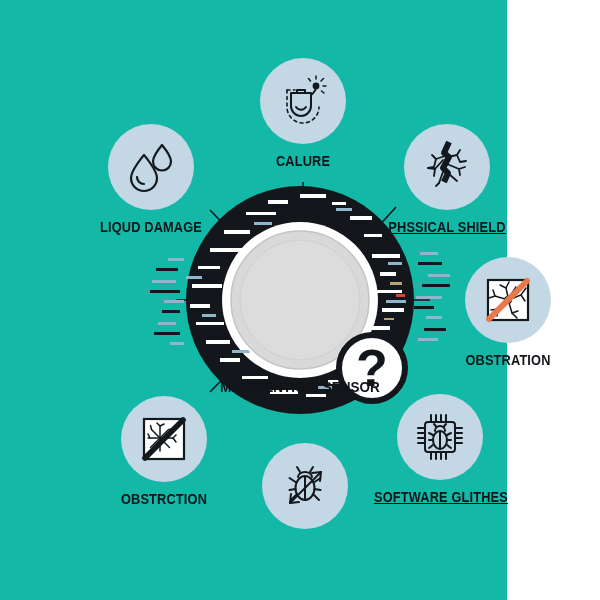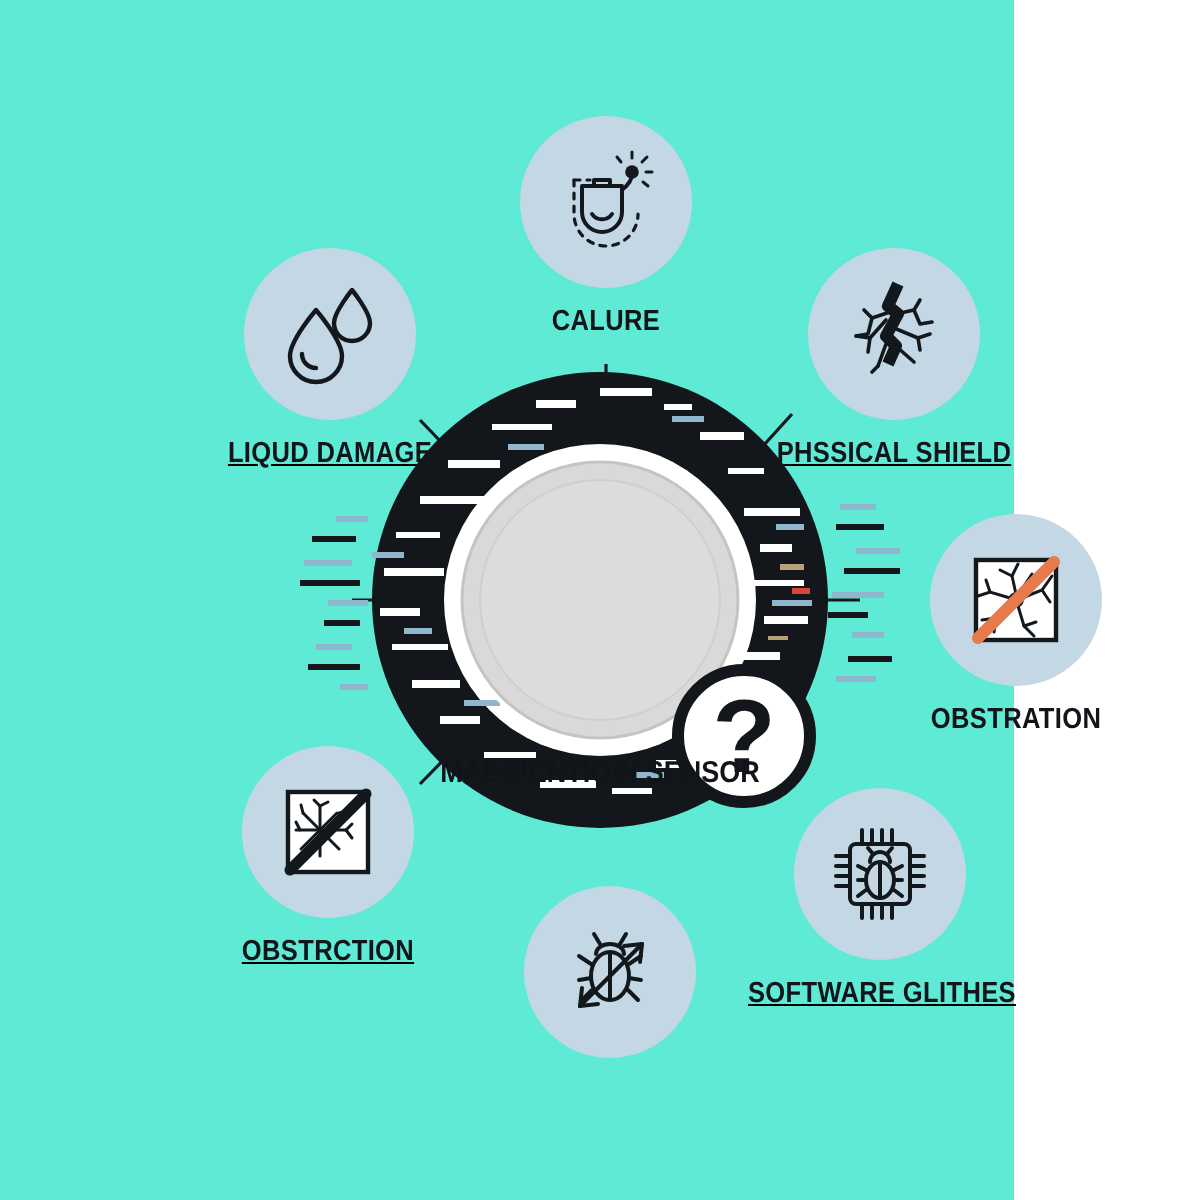--- a/index.html
+++ b/index.html
@@ -1,21 +1,21 @@
 <!DOCTYPE html>
 <html><head>
 <meta charset="utf-8">
 <style>
   html,body{margin:0;padding:0;background:#ffffff;}
   body{
     width:600px;height:600px;
     font-family:"Liberation Sans","DejaVu Sans",sans-serif;
     overflow:hidden;
   }
-  #stage{position:relative;width:507px;height:600px;background:#5eead4;}
+  #stage{position:relative;width:507px;height:600px;background:#14b8a6;}
 
   
   .lines{position:absolute;left:0;top:0;width:600px;height:600px;pointer-events:none;}
 
   
   .node{position:absolute;width:150px;margin-left:-75px;text-align:center;}
   .bubble{
     width:86px;height:86px;border-radius:50%;
     background:#c3d7e5;
     margin:0 auto;
@@ -196,21 +196,21 @@
           <path d="M43 13 l-9 1"></path>
             <path d="M43 13 l-1 9"></path>
           <path d="M12 44 l9 -1"></path>
             <path d="M12 44 l1 -9"></path>
         </g>
       </svg>
     </div>
 
   </div>
 
-  <div class="node" style="left:164px;top:373px;text-decoration:underline;">
+  <div class="node" style="left:164px;top:396px;">
     <div class="bubble">
       <svg width="56" height="56" viewBox="0 0 56 56">
         <rect x="8" y="8" width="40" height="40" fill="#ffffff" stroke="#13181d" stroke-width="2.2"></rect>
         <g stroke="#13181d" stroke-width="1.5" fill="none" stroke-linecap="round">
           <circle cx="24" cy="27" r="1.8" fill="#13181d" stroke="none"></circle>
           <path d="M24 25 l0 -10"></path>
             <path d="M24 29 l0 11"></path>
           <path d="M22 27 l-10 0"></path>
             <path d="M26 27 l11 0"></path>
           <path d="M22.5 25.5 l-7 -7"></path>
@@ -225,21 +225,21 @@
           <path d="M33.5 18.5 l4 -1"></path>
           <path d="M15.5 18.5 l-1 -4"></path>
         </g>
         <line x1="9" y1="47" x2="47" y2="9" stroke="#13181d" stroke-width="5.5" stroke-linecap="round"></line>
       </svg>
     </div>
     <div class="node-label">OBSTRCTION</div>
   </div>
 
 
-  <div class="node" style="left:165px;top:124px;text-decoration:underline;">
+  <div class="node" style="left:151px;top:124px;">
     <div class="bubble">
       <svg width="56" height="56" viewBox="0 0 56 56">
         <g stroke="#13181d" stroke-width="2.2" fill="none" stroke-linejoin="round" stroke-linecap="round">
           <path d="M21 16 C21 16 8 31 8 39 a13 13 0 0 0 26 0 C34 31 21 16 21 16 z"></path>
           <path d="M14 38 a7 7 0 0 0 7 7"></path>
           <path d="M39 6 C39 6 30 17 30 22.5 a9 9 0 0 0 18 0 C48 17 39 6 39 6 z"></path>
         </g>
       </svg>
     </div>
     <div class="node-label">LIQUD DAMAGE</div>

